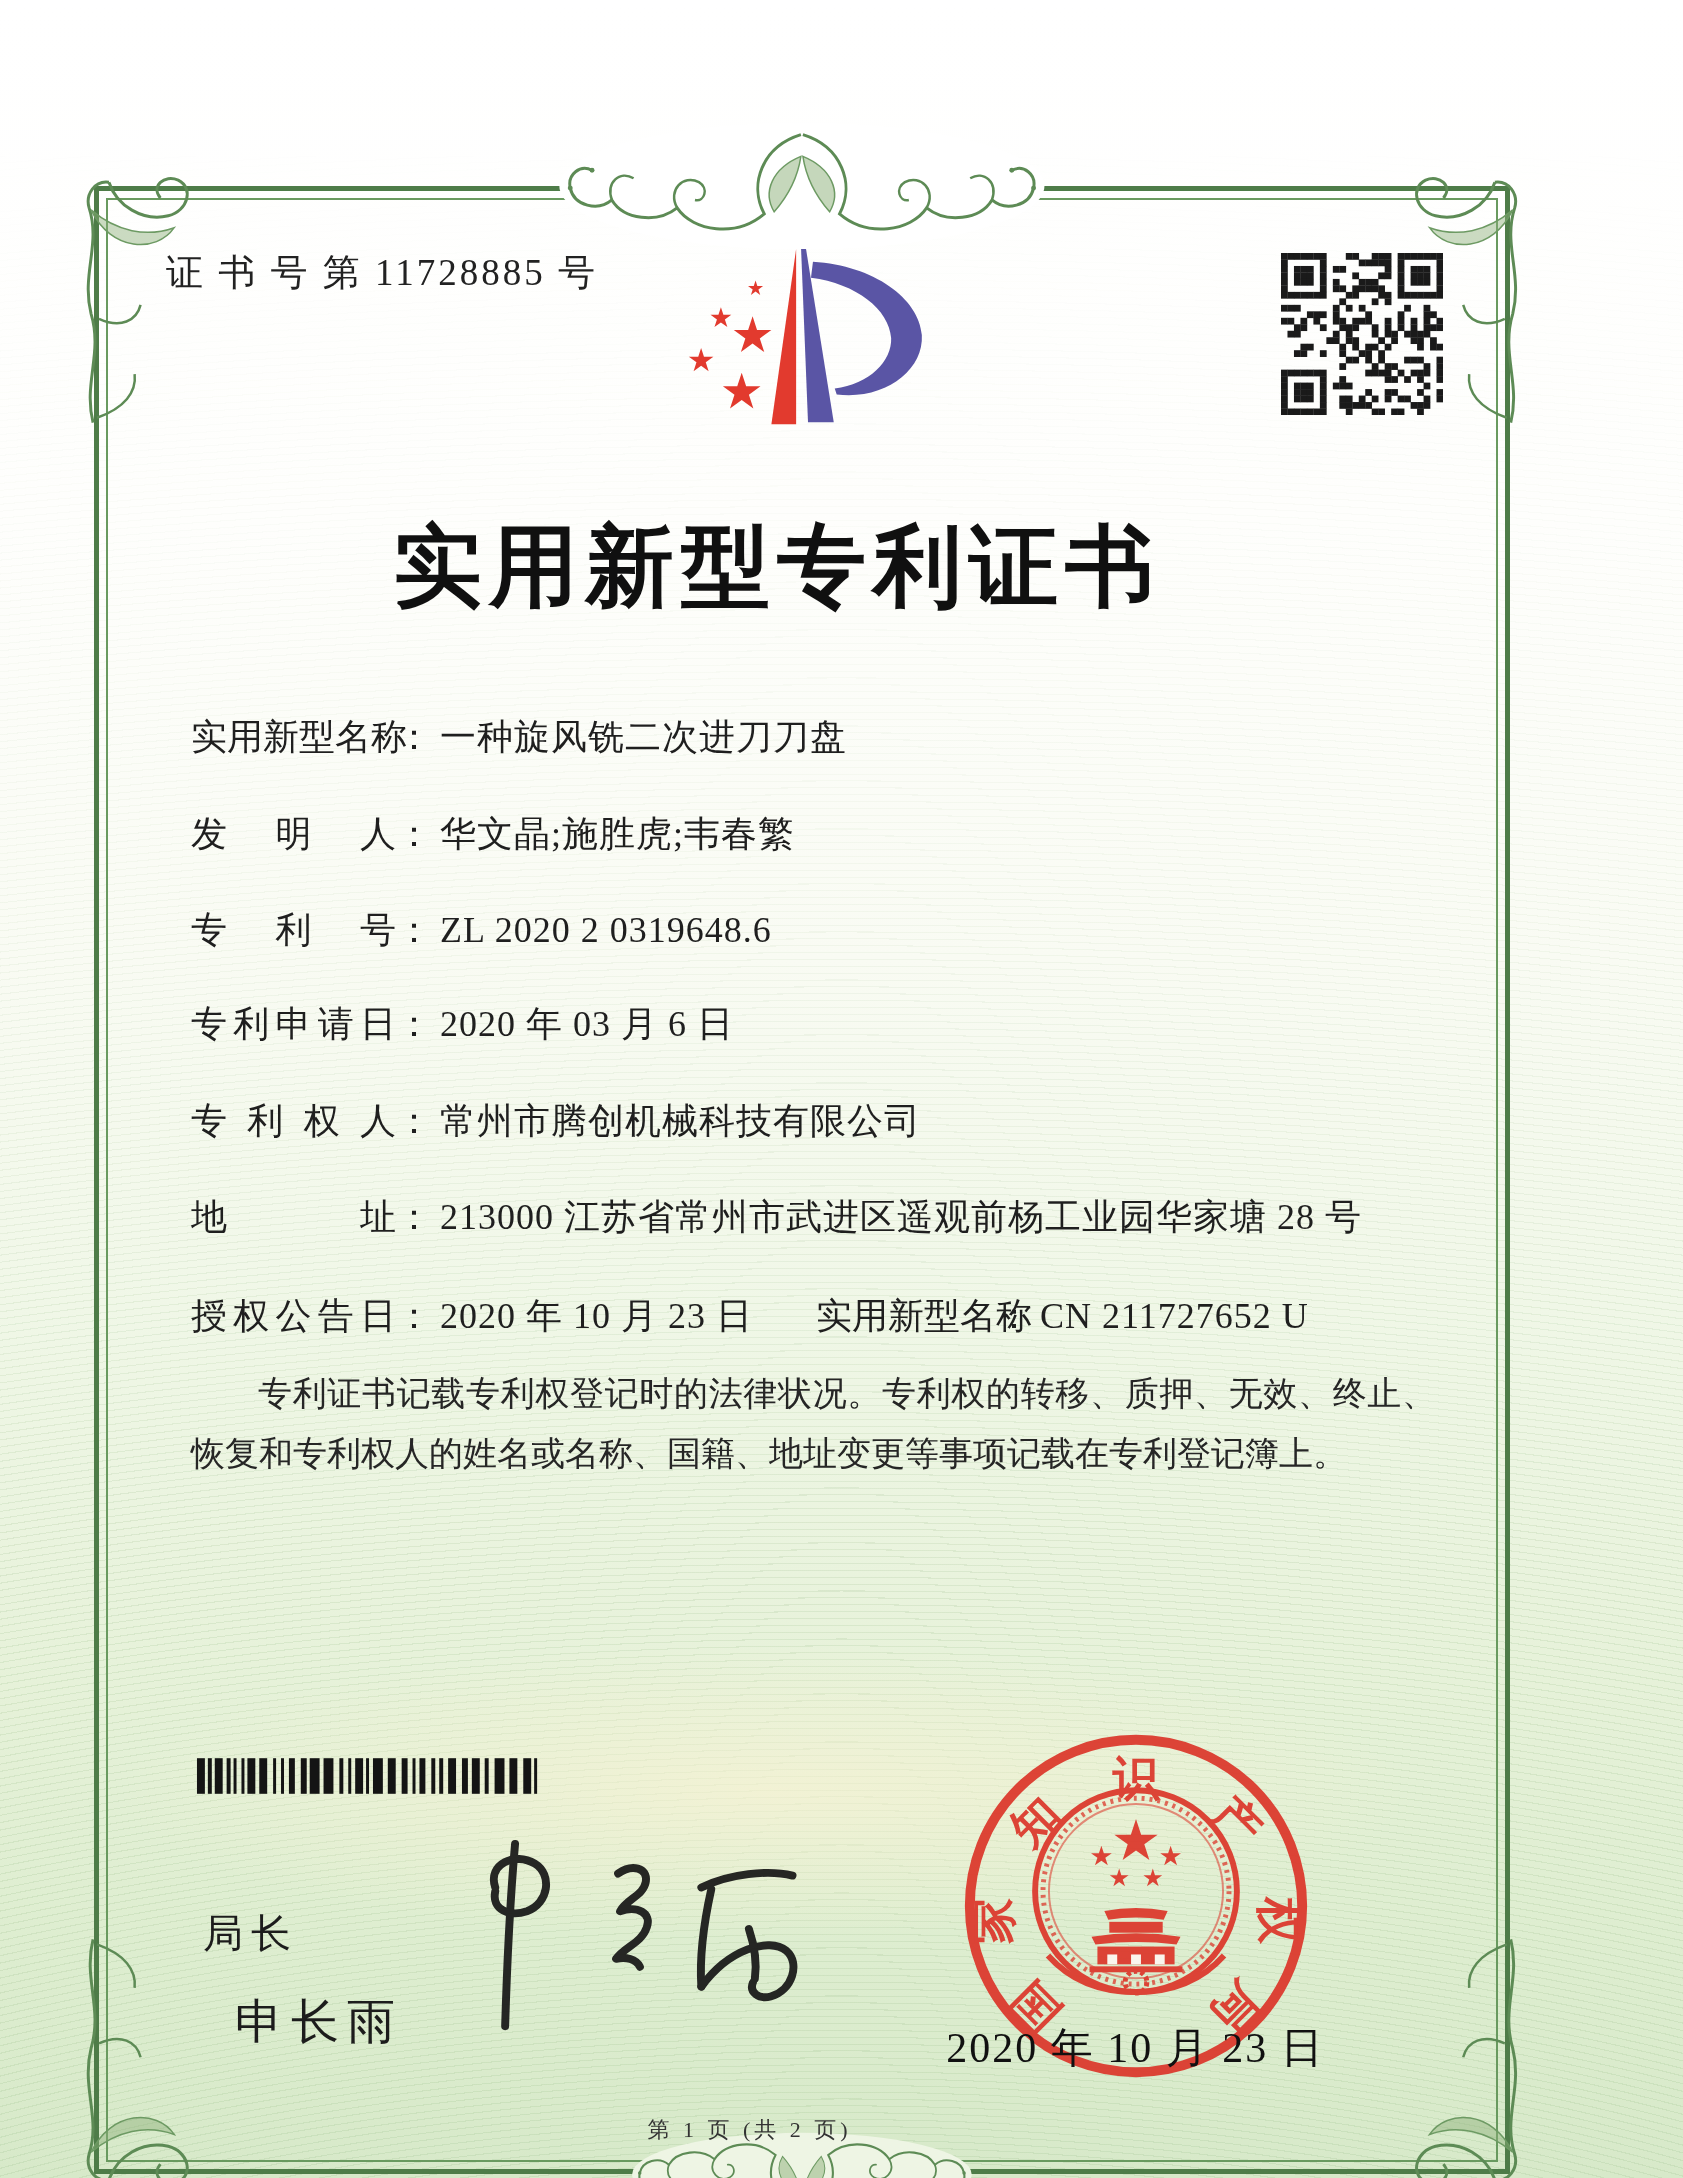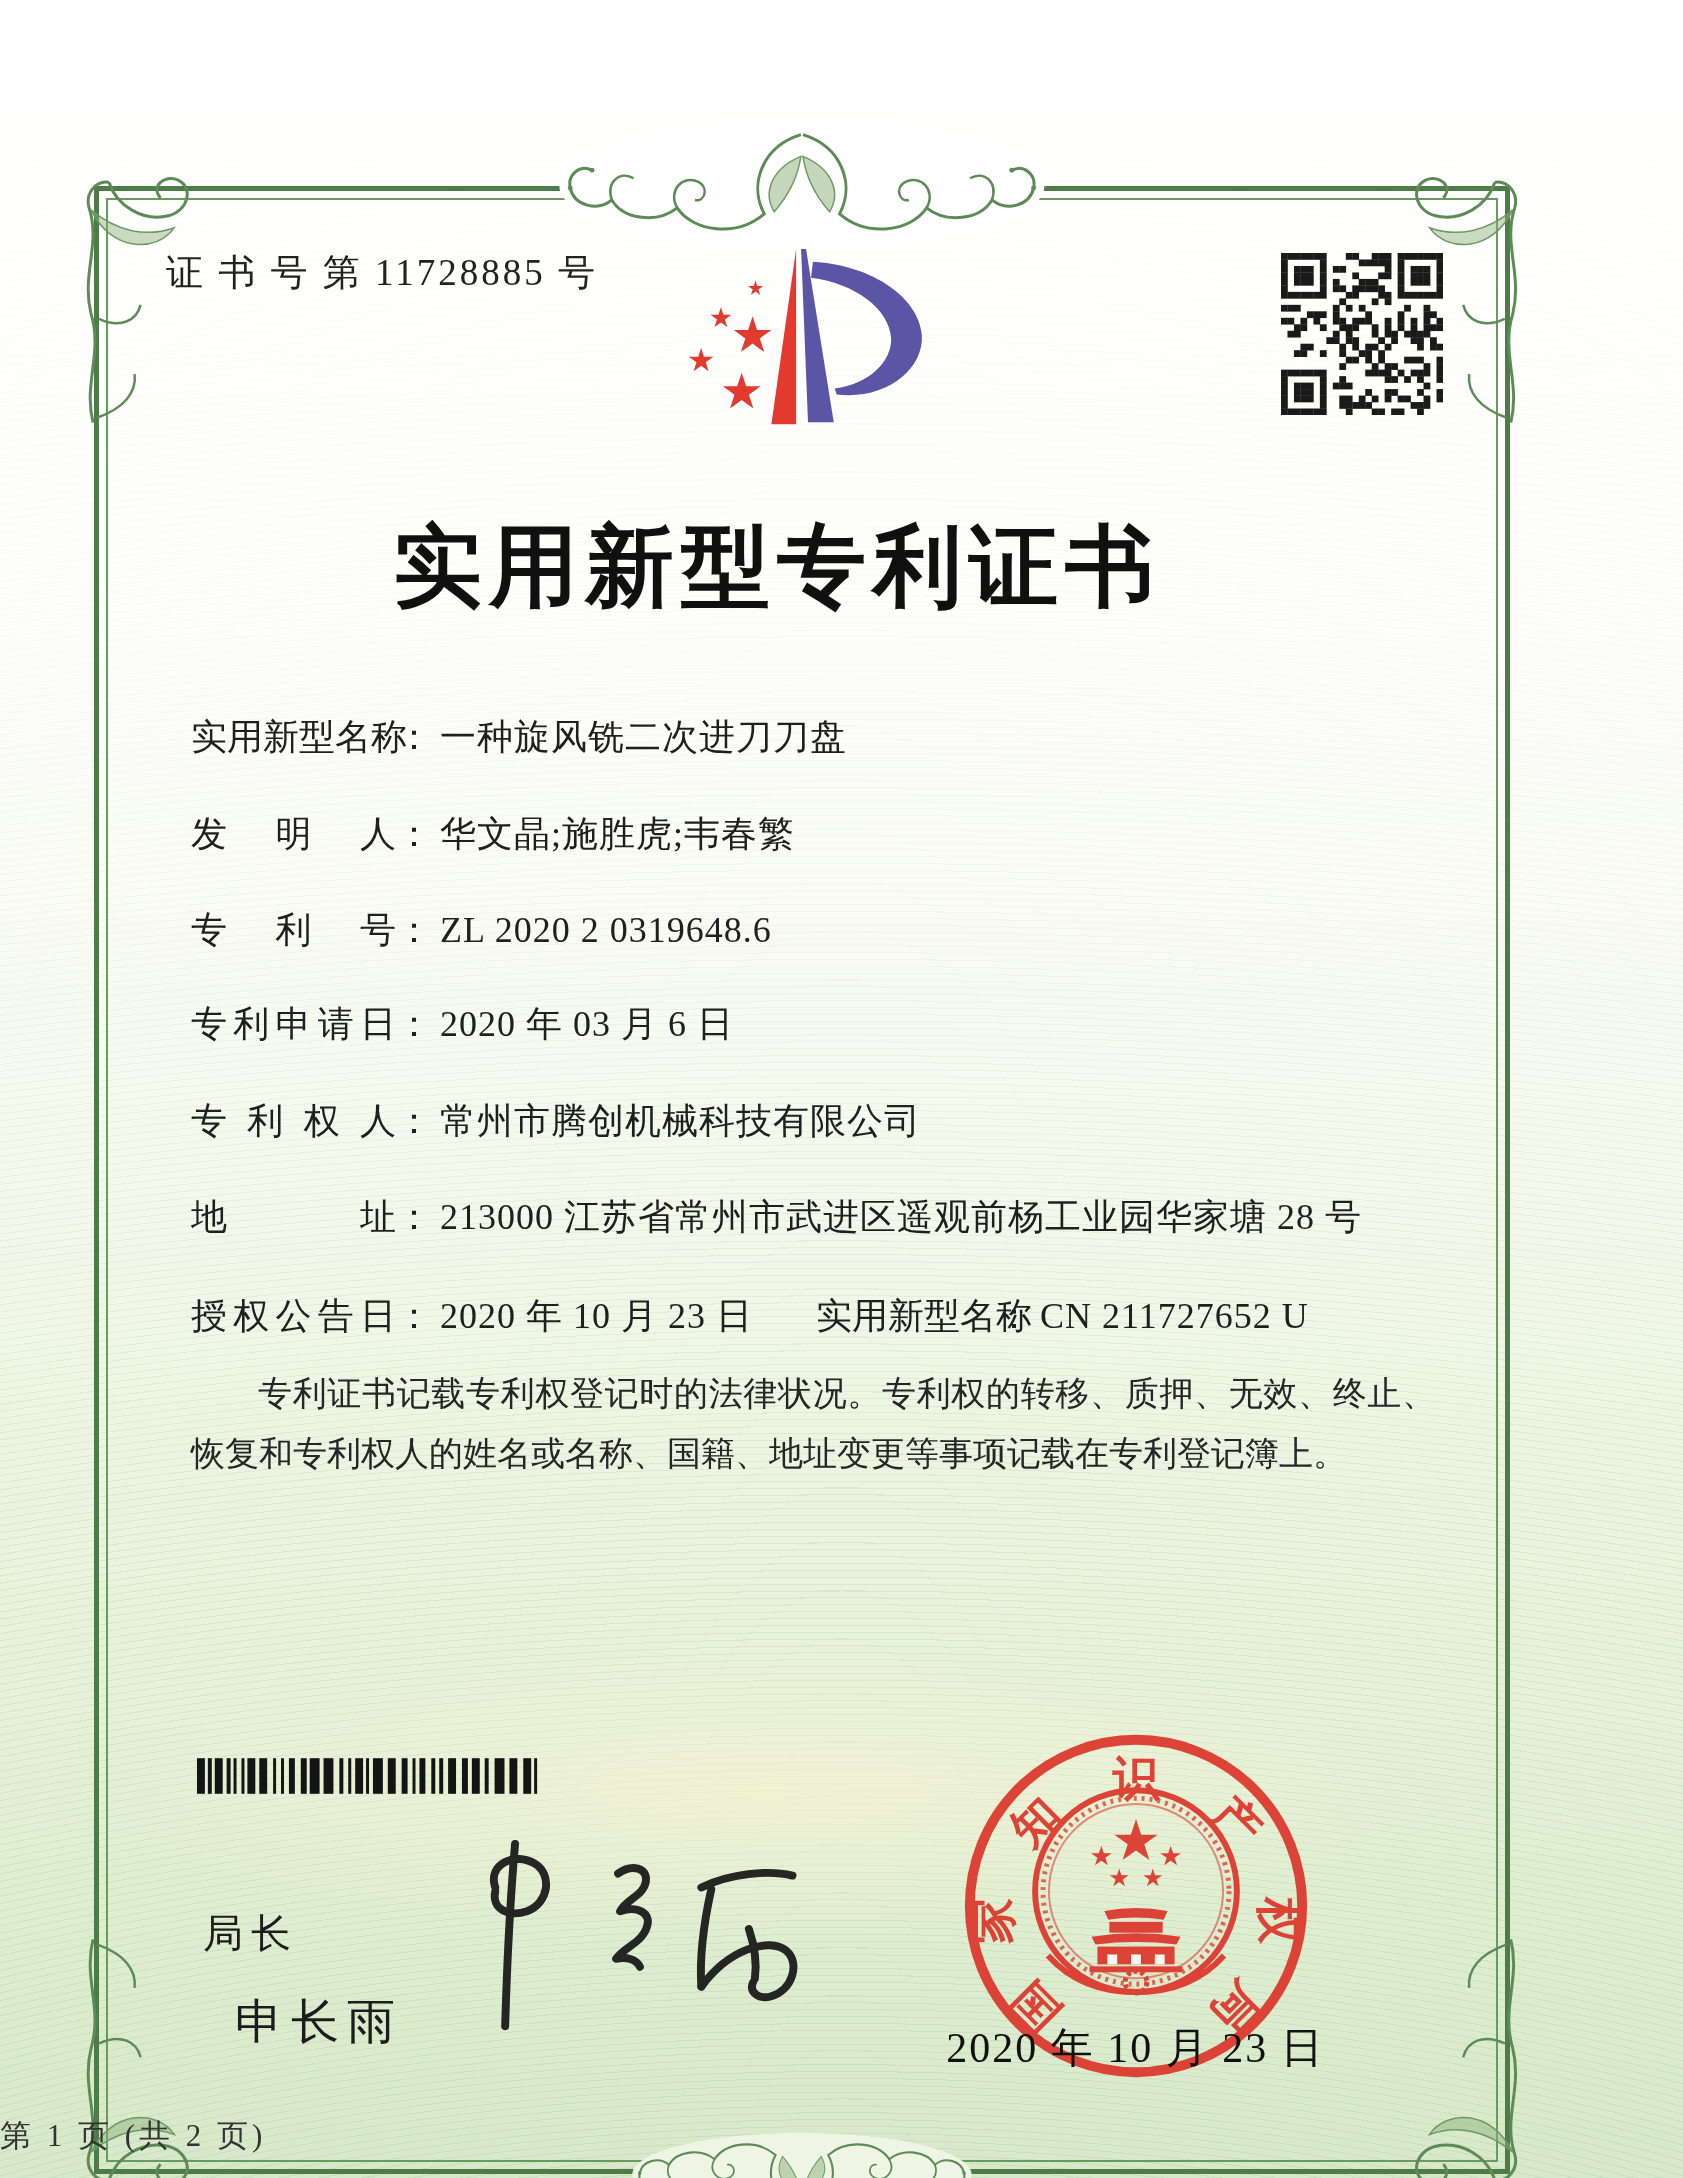--- a/index.html
+++ b/index.html
@@ -32,21 +32,21 @@
   .paras p { text-indent:67px; }
   .barcode { position:absolute; left:195px; top:1758px; }
   .comm-title { position:absolute; left:203px; top:1906px; font-size:40px; color:#1c1c1c; letter-spacing:8px;
     font-family:"Liberation Sans","DejaVu Sans",sans-serif; }
   .comm-name  { position:absolute; left:203px; top:1990px; font-size:48px; color:#1c1c1c; letter-spacing:8px;
     font-family:"Liberation Sans","DejaVu Sans",sans-serif;margin-left:32px; }
   .signature { position:absolute; left:447px; top:1830px; }
   .seal { position:absolute; left:953px; top:1723px; }
   .seal-date { position:absolute; left:945px; top:2020px; width:381px; text-align:center;
     font-size:42px; color:#111; z-index:5; letter-spacing:2px; }
-  .footer { position:absolute; left:0; top:2115px; width:1499px; text-align:left; font-size:31px; color:#333; letter-spacing:4px; }
+  .footer { position:absolute; left:0; top:2115px; width:1499px; text-align:center; font-size:22px; color:#333; letter-spacing:4px; }
   .seal-char { font-size:47px; font-weight:bold; fill:#dc372b; }
 </style>
 </head>
 <body>
 
 <div class="page">
 
   <div class="waves"></div>
   <div class="ivory"></div>
 

